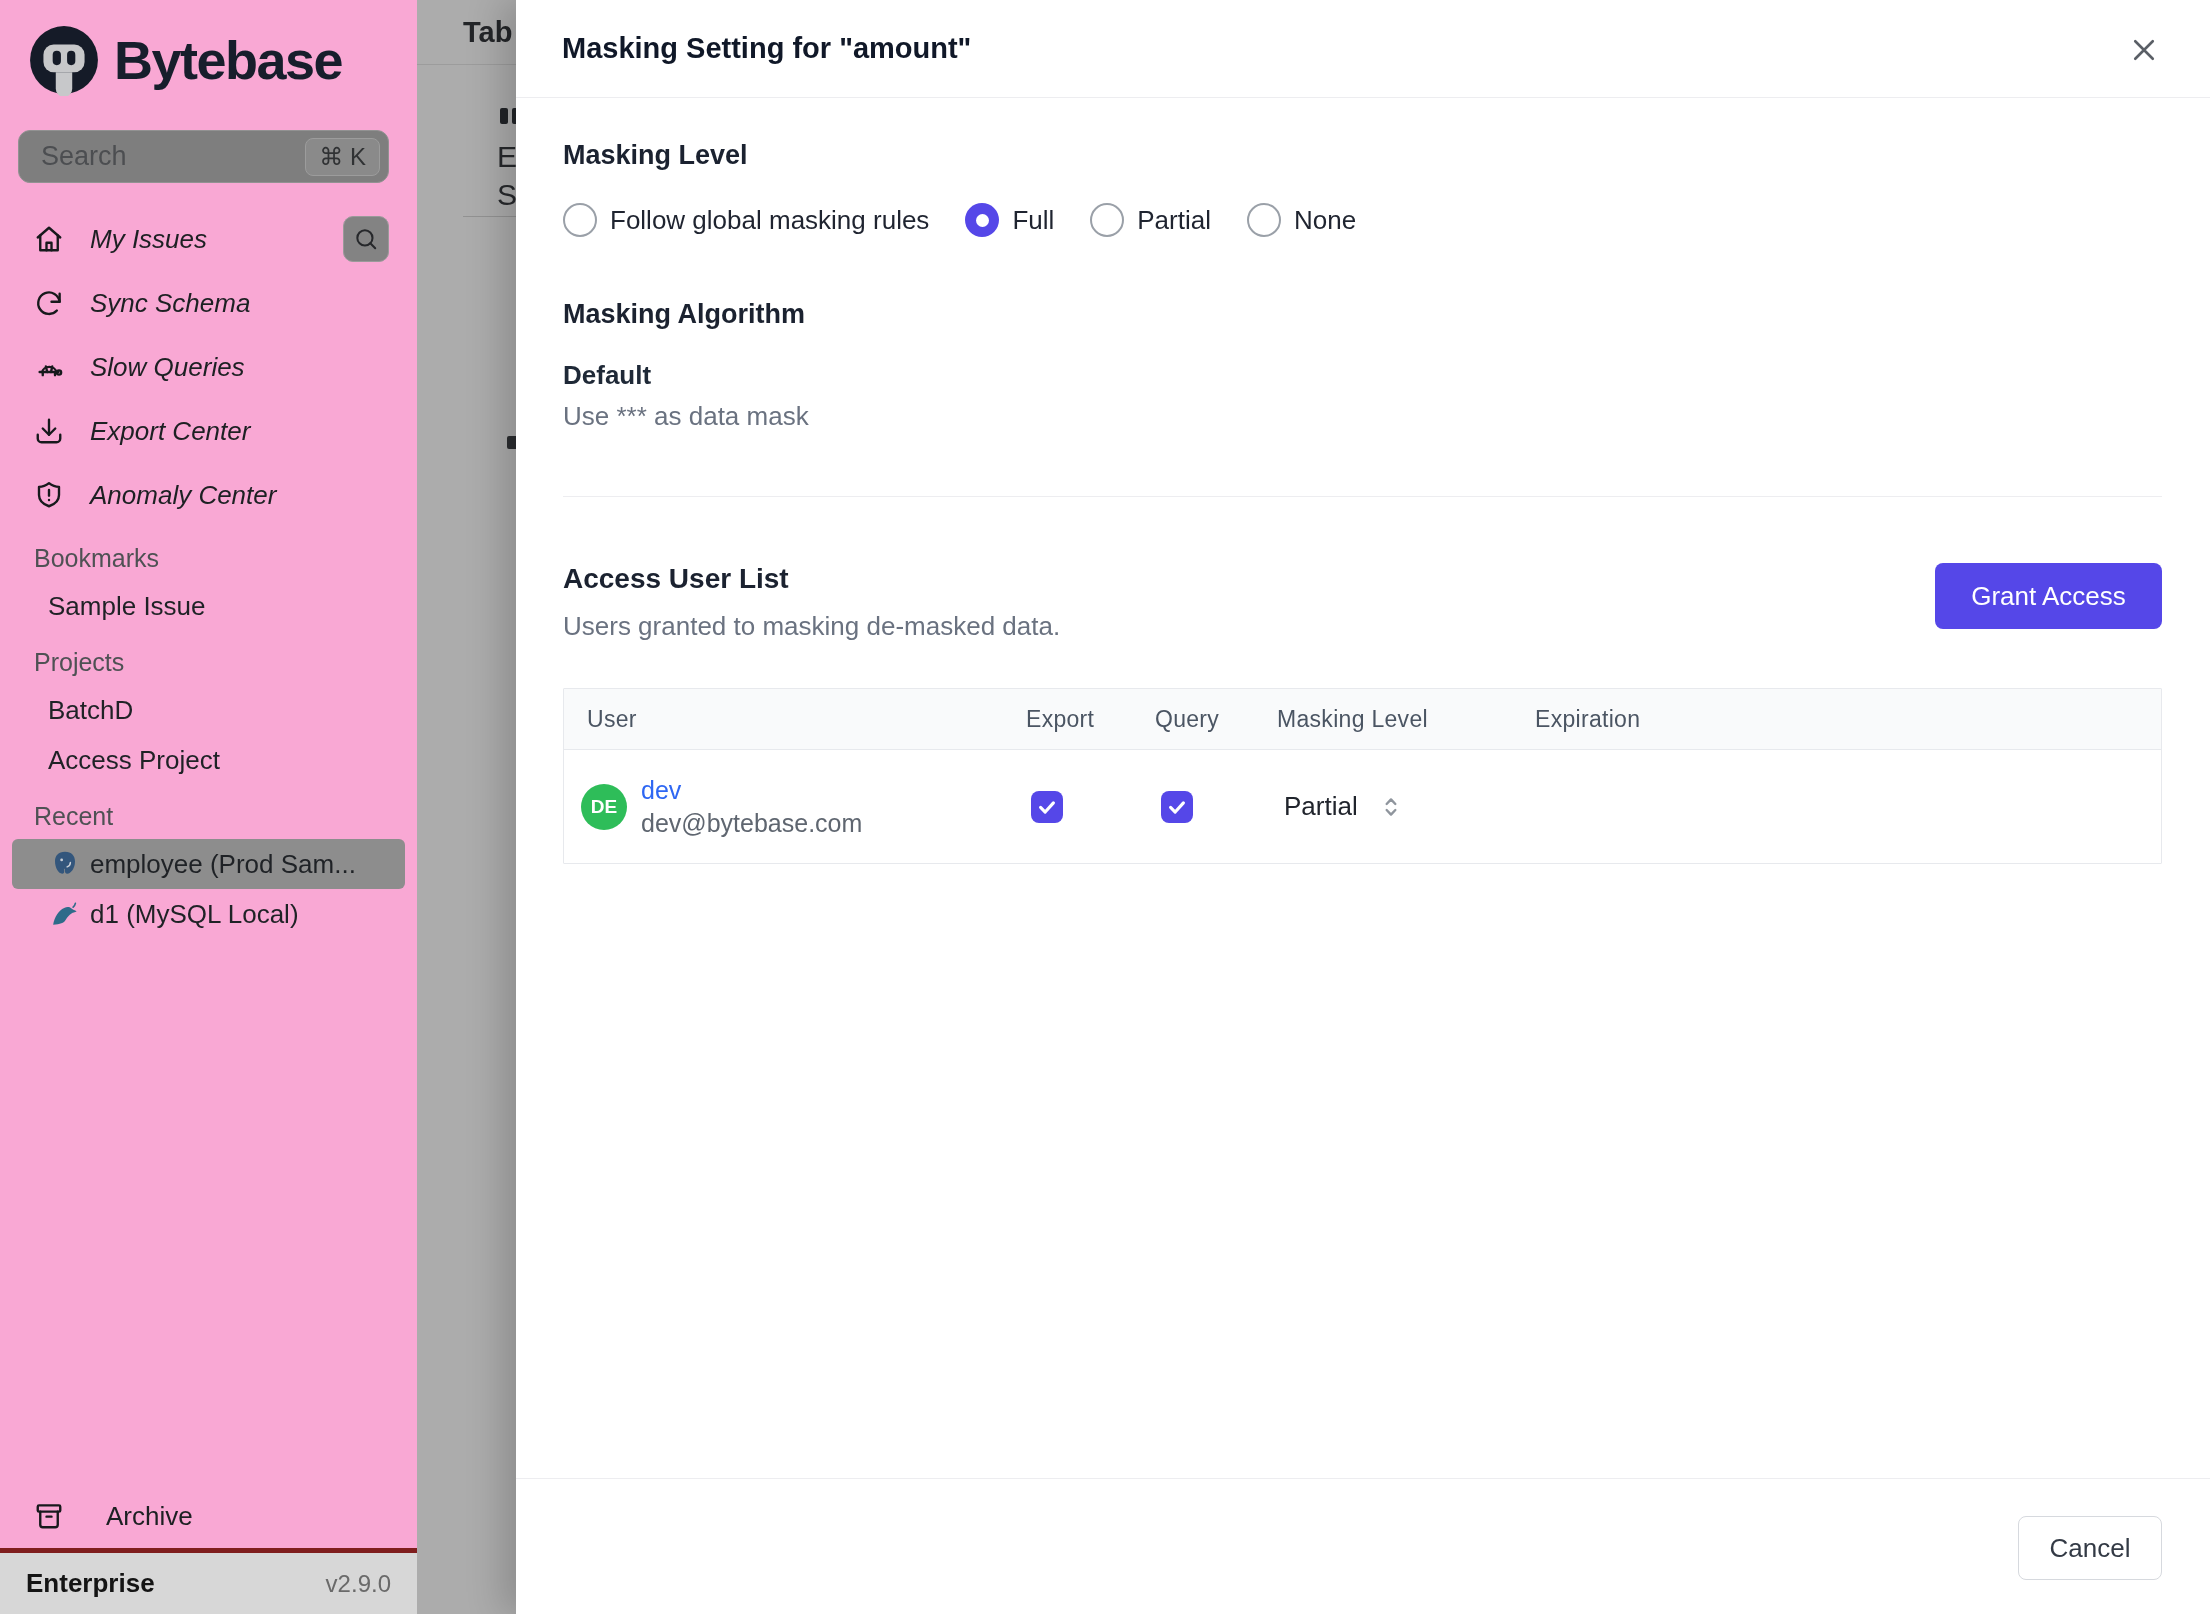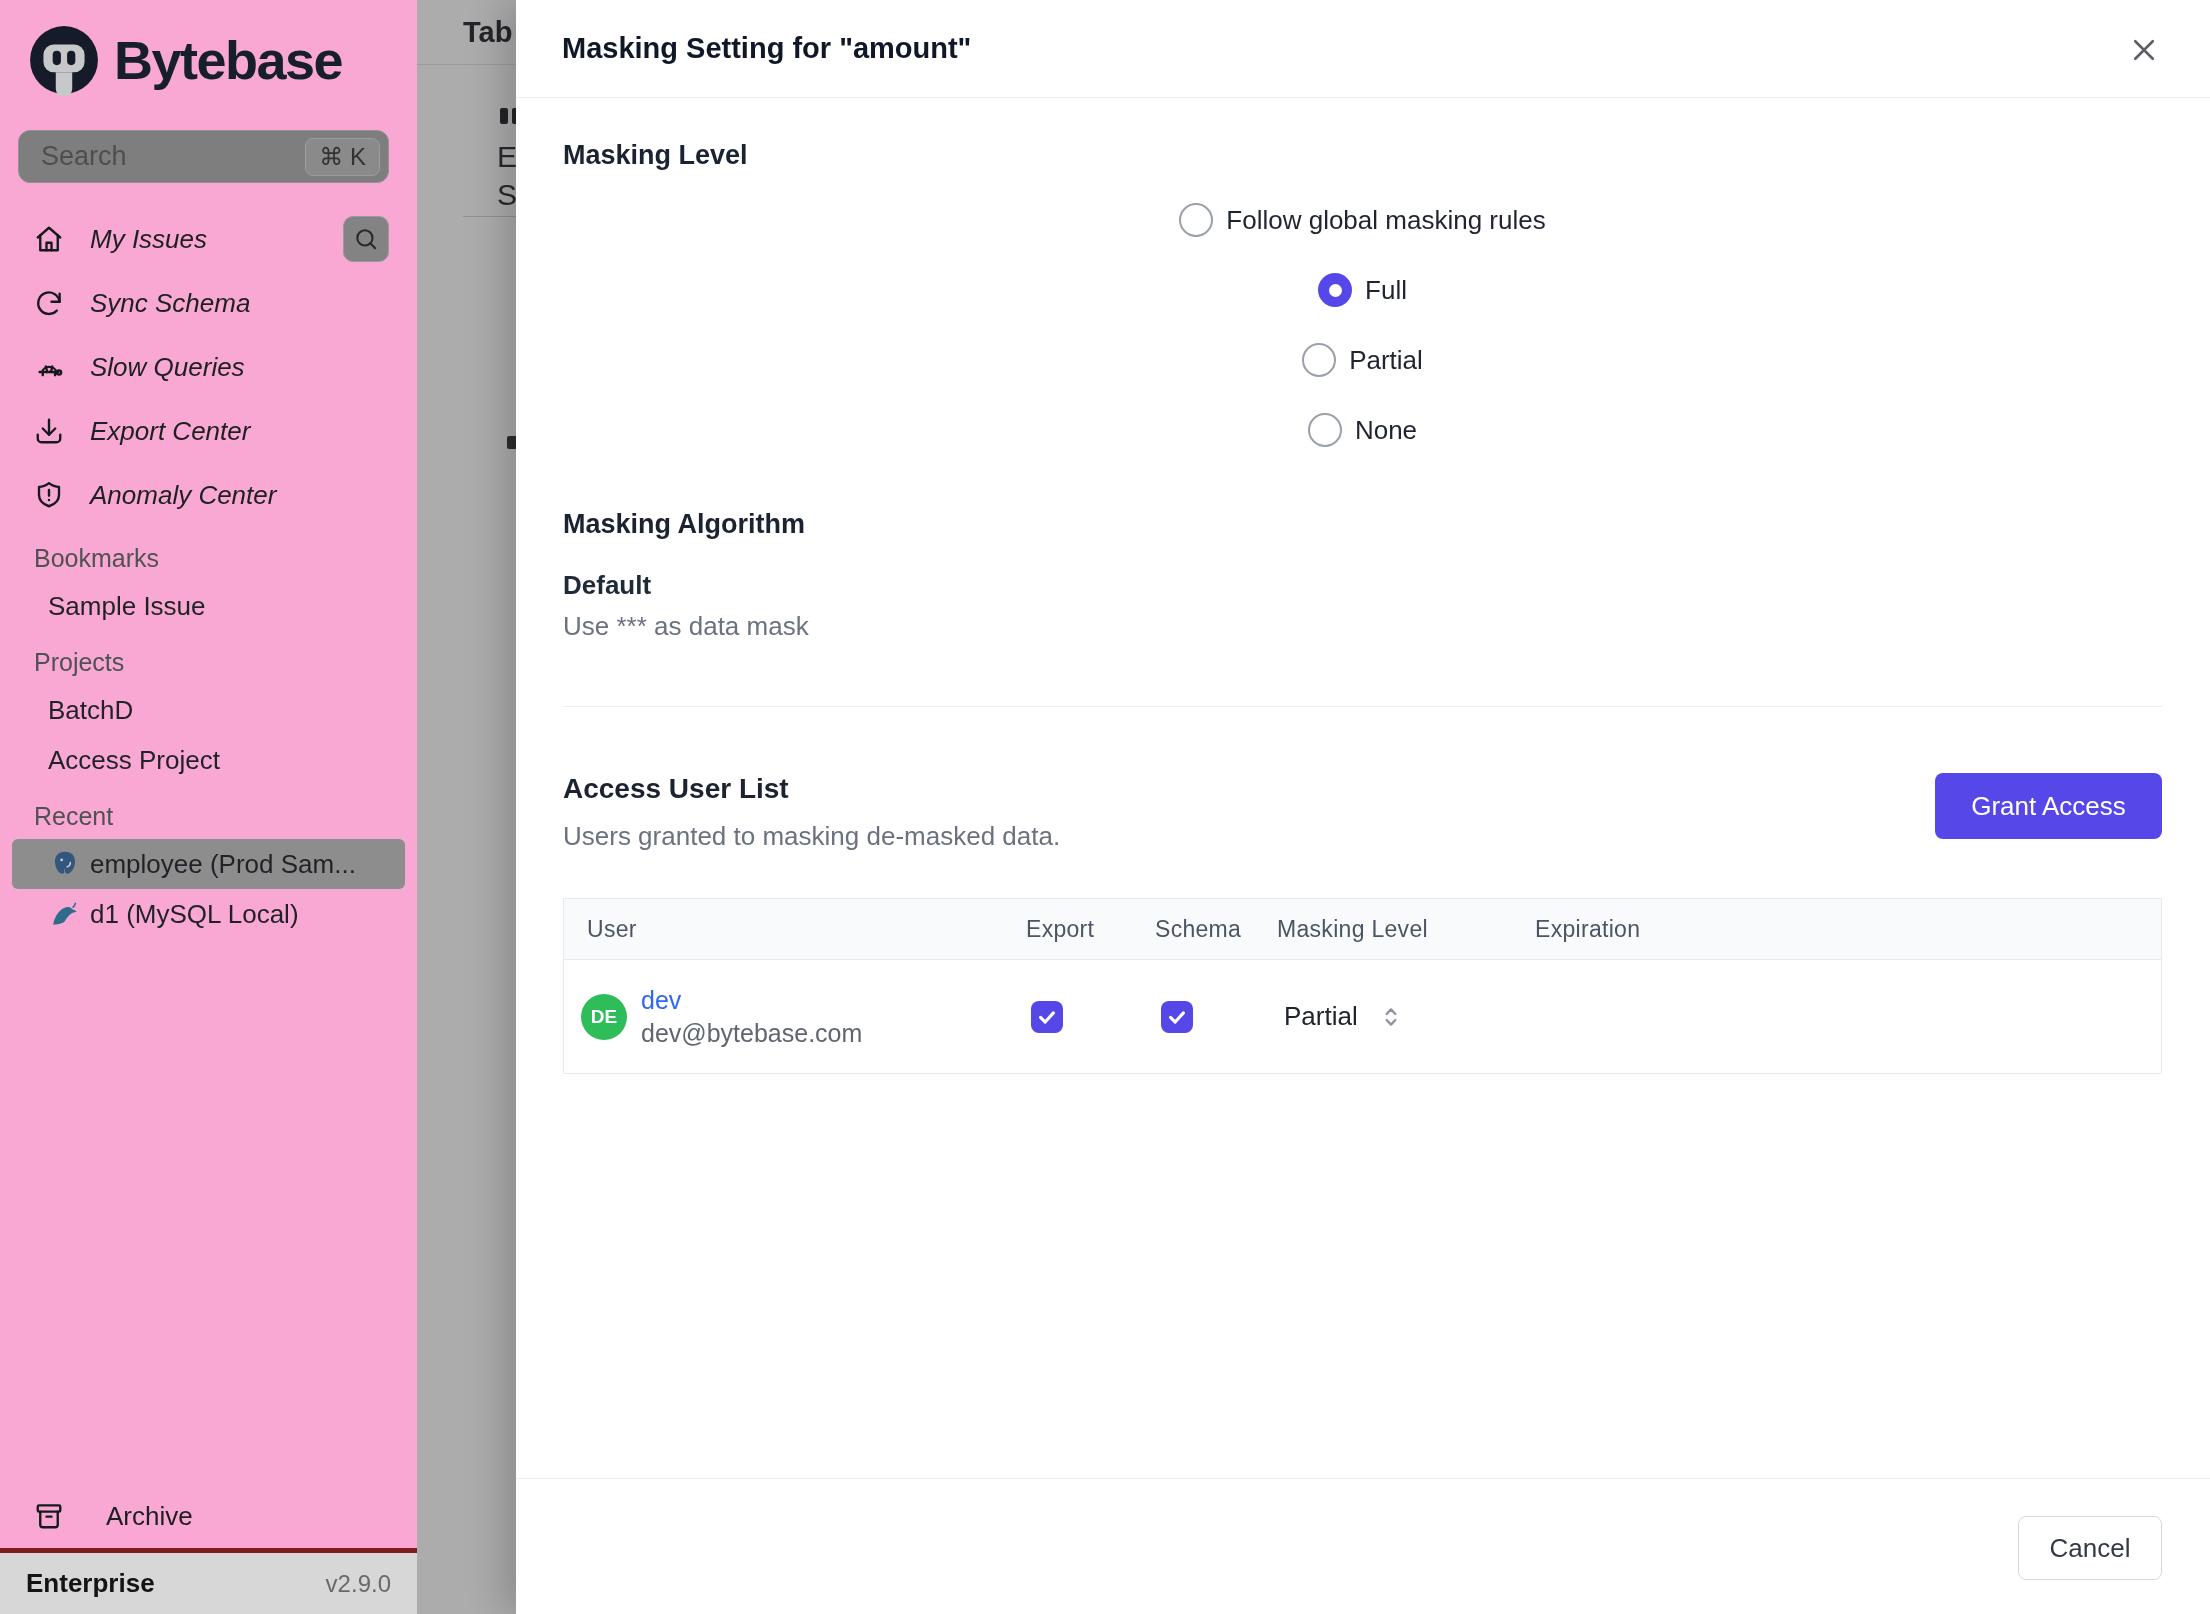--- a/index.html
+++ b/index.html
@@ -82,21 +82,21 @@
     box-shadow:-14px 0 34px rgba(0,0,0,0.18); display:flex; flex-direction:column;
   }
   .modal-header { position:relative; height:98px; border-bottom:1px solid #ededf0; display:flex; align-items:center; flex:0 0 auto; }
   .modal-title { margin-left:46px; font-size:29px; font-weight:600; color:#101828; }
   .modal-close { position:absolute; right:51px; top:35px; width:30px; height:30px; color:#5a5f66; background:none; border:none; cursor:pointer; }
   .modal-close svg { width:30px; height:30px; }
 
   .modal-body { flex:1; padding:0 48px 0 47px; position:relative; }
   .h3 { font-size:27px; font-weight:600; color:#1b2230; }
   .mt-level { margin-top:42px; }
-  .radio-row { margin-top:32px; display:flex; align-items:center; gap:36px;flex-direction:column; }
+  .radio-row { margin-top:32px; display:flex; align-items:center; gap:36px; }
   .radio-option { display:flex; align-items:center; gap:13px; cursor:pointer; }
   .rb { width:34px; height:34px; border-radius:50%; border:2px solid #9aa0a8; background:#fff; flex:0 0 auto; position:relative; }
   .rb.checked { border:none; background:var(--accent,#5547e8); }
   .rb.checked::after { content:""; position:absolute; left:50%; top:50%; width:13px; height:13px; margin:-6.5px 0 0 -6.5px; border-radius:50%; background:#fff; }
   .radio-label { font-size:26px; font-weight:500; color:#1f2430; }
 
   .mt-algo { margin-top:62px; }
   .algo-name { margin-top:30px; font-size:26px; font-weight:600; color:#1f2937; }
   .algo-desc { margin-top:10px; font-size:26px; color:#6a7280; }
   .divider { margin-top:64px; height:1px; background:#ededf0; }
@@ -324,21 +324,21 @@
           <div class="access-heading">Access User List</div>
           <div class="access-sub">Users granted to masking de-masked data.</div>
         </div>
         <button class="grant-btn">Grant Access</button>
       </div>
 
       <div class="user-table">
         <div class="tr head">
           <div class="th th-user">User</div>
           <div class="th th-export">Export</div>
-          <div class="th th-query">Schema</div>
+          <div class="th th-query">Query</div>
           <div class="th th-mask">Masking Level</div>
           <div class="th th-exp">Expiration</div>
         </div>
         <div class="tr data">
           <div class="user-cell">
             <span class="avatar">DE</span>
             <span>
               <a href="#" class="user-name">dev</a>
               <span class="user-email">dev@bytebase.com</span>
             </span>

